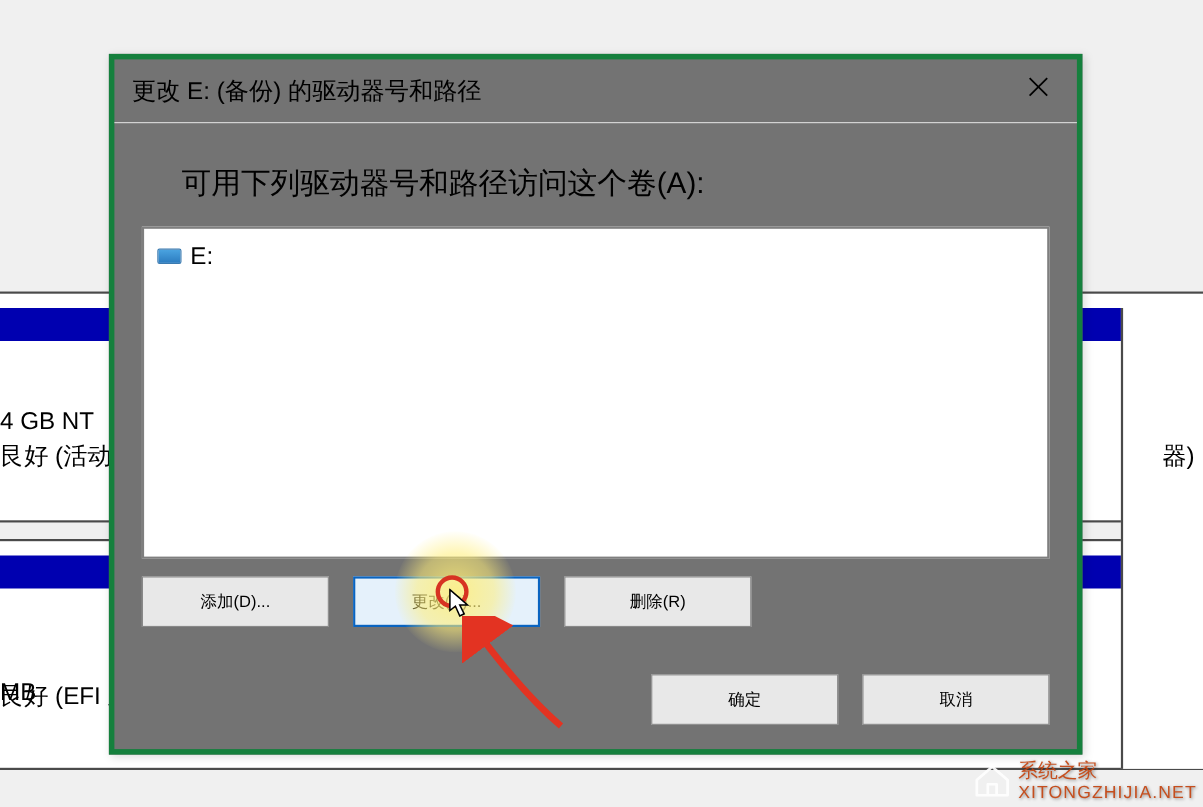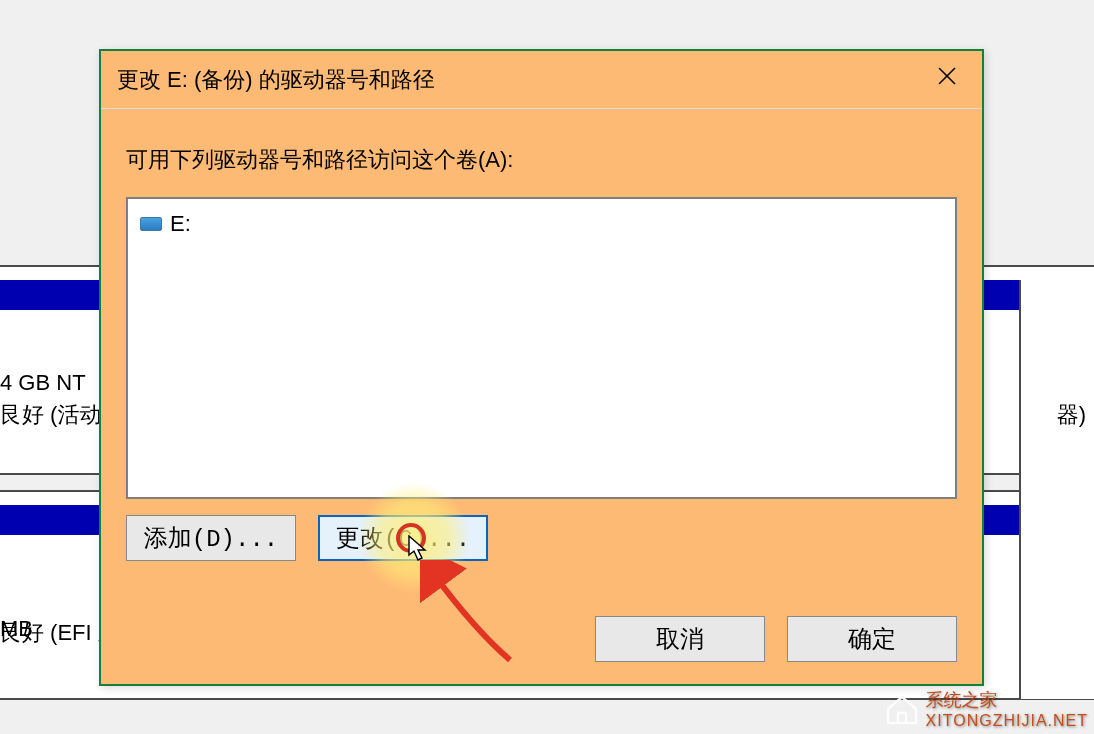--- a/index.html
+++ b/index.html
@@ -45,22 +45,22 @@
       border-left: 2px solid #4a4a4a;
       background: #fff;
     }
 
     .dialog {
       position: absolute;
       left: 99px;
       top: 49px;
       width: 885px;
       height: 637px;
-      background: #fdba74;
-      border: 2px solid #15803d;
+      background: #737373;
+      border: 5px solid #15803d;
       box-shadow: 2px 2px 8px rgba(0,0,0,0.15);
     }
     .titlebar {
       height: 58px;
       display: flex;
       align-items: center;
       padding-left: 16px;
       border-bottom: 1px solid #ddd;
       position: relative;
     }
@@ -71,23 +71,24 @@
       width: 70px; height: 50px;
       display: flex; align-items: center; justify-content: center;
       font-size: 26px;
       color: #000;
       cursor: pointer;
     }
     .content {
       padding: 36px 25px 18px 25px;
     }
     .instruction {
-      font-size: 22px;
+      font-size: 27px;
       color: #000;
       margin-bottom: 22px;
+      margin-left: 36px;
     }
     .listbox {
       width: 100%;
       height: 302px;
       border: 2px solid #7f7f7f;
       background: #fff;
       padding: 10px 12px;
     }
     .list-item {
       display: flex;
@@ -106,22 +107,22 @@
     .button-row {
       display: flex;
       gap: 22px;
       margin-top: 16px;
     }
     .btn {
       min-width: 170px;
       height: 46px;
       border: 1px solid #888;
       background: #e8e8e8;
-      font-size: 24px;
-      font-family: Liberation Mono, monospace;
+      font-size: 15px;
+      font-family: Liberation Sans, sans-serif;
       cursor: pointer;
       display: inline-flex;
       align-items: center;
       justify-content: center;
     }
     .btn.focused {
       border: 2px solid #0a64c0;
       background: #e5f1fb;
     }
     .footer-row {
@@ -211,26 +212,27 @@
     <div class="listbox">
       <div class="list-item">
         <span class="drive-icon"></span>
         <span>E:</span>
       </div>
     </div>
 
     <div class="button-row">
       <button class="btn">添加(D)...</button>
       <button class="btn focused">更改(C)...</button>
+      <button class="btn">删除(R)</button>
     </div>
   </div>
 
   <div class="footer-row">
+    <button class="btn">确定</button>
     <button class="btn">取消</button>
-    <button class="btn">确定</button>
   </div>
 </div>
 
 <div class="highlight-circle"></div>
 <div class="target-ring"></div>
 <div class="cursor">
   <svg width="22" height="28" viewBox="0 0 22 28">
     <path d="M1 1 L1 20 L6 16 L10 25 L14 23 L10 15 L17 15 Z" fill="#fff" stroke="#000" stroke-width="1.4"></path>
   </svg>
 </div>

